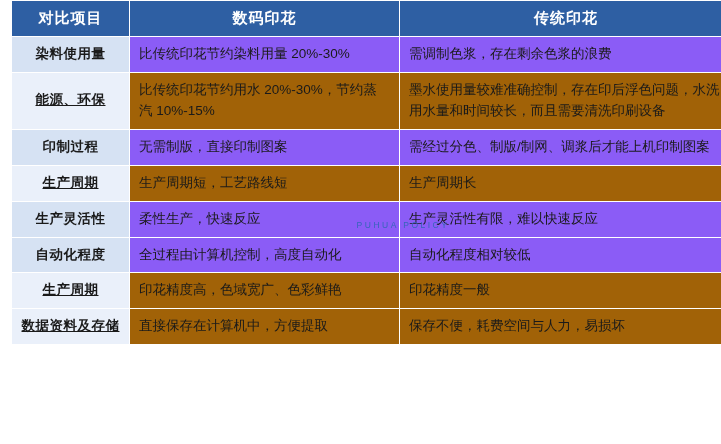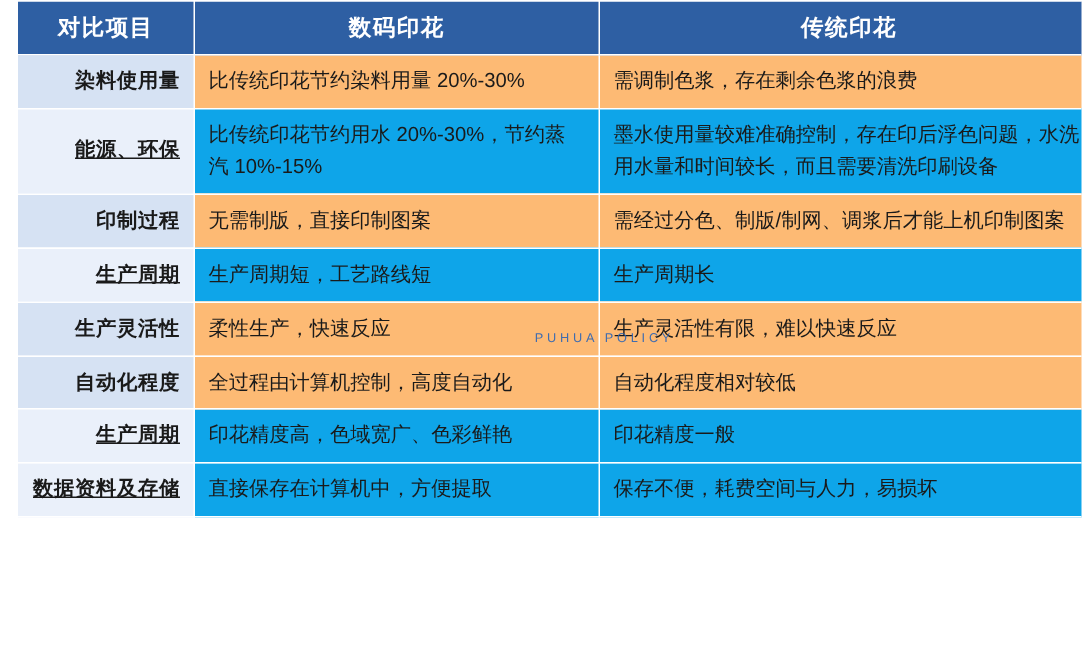--- a/index.html
+++ b/index.html
@@ -42,29 +42,29 @@
   }
   table.compare td {
     border: 1px solid #ffffff;
     font-size: 13.5px;
     color: #1a1a1a;
     padding: 7px 9px;
     vertical-align: middle;
     line-height: 1.55;
   }
   td.label {
-    text-align: right;
+    text-align: center;
     font-weight: bold;
     font-size: 14px;
     letter-spacing: 0.5px;
   }
   tr.odd td.label { background: #d6e2f3; }
   tr.even td.label { background: #eaf0fa; text-decoration: underline; }
-  tr.odd td.cell  { background: #fdba74; }
-  tr.even td.cell { background: #0ea5e9; }
+  tr.odd td.cell  { background: #8b5cf6; }
+  tr.even td.cell { background: #a16207; }
 
   td.cell { text-align: left; }
 
   
   #watermark {
     position: absolute;
     left: 338px;
     top: 218px;
     width: 130px;
     text-align: center;

